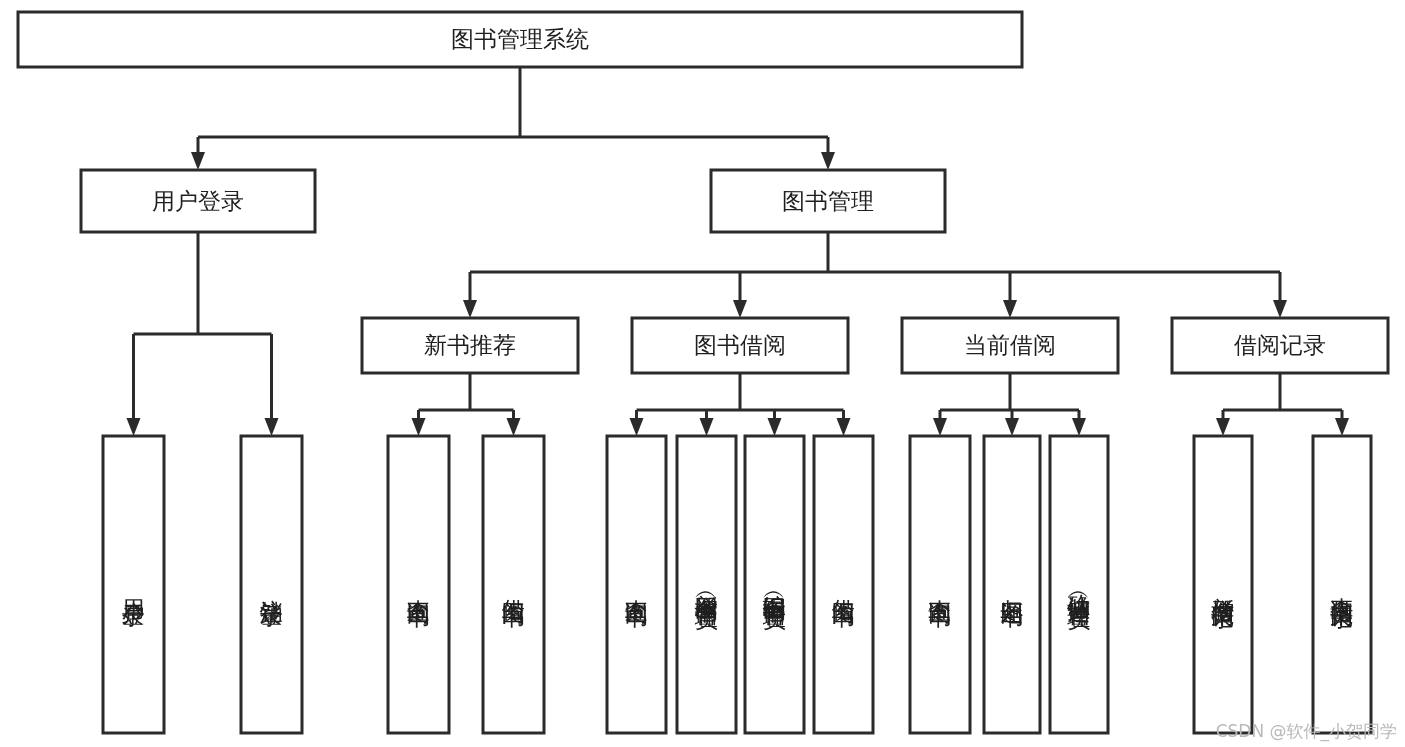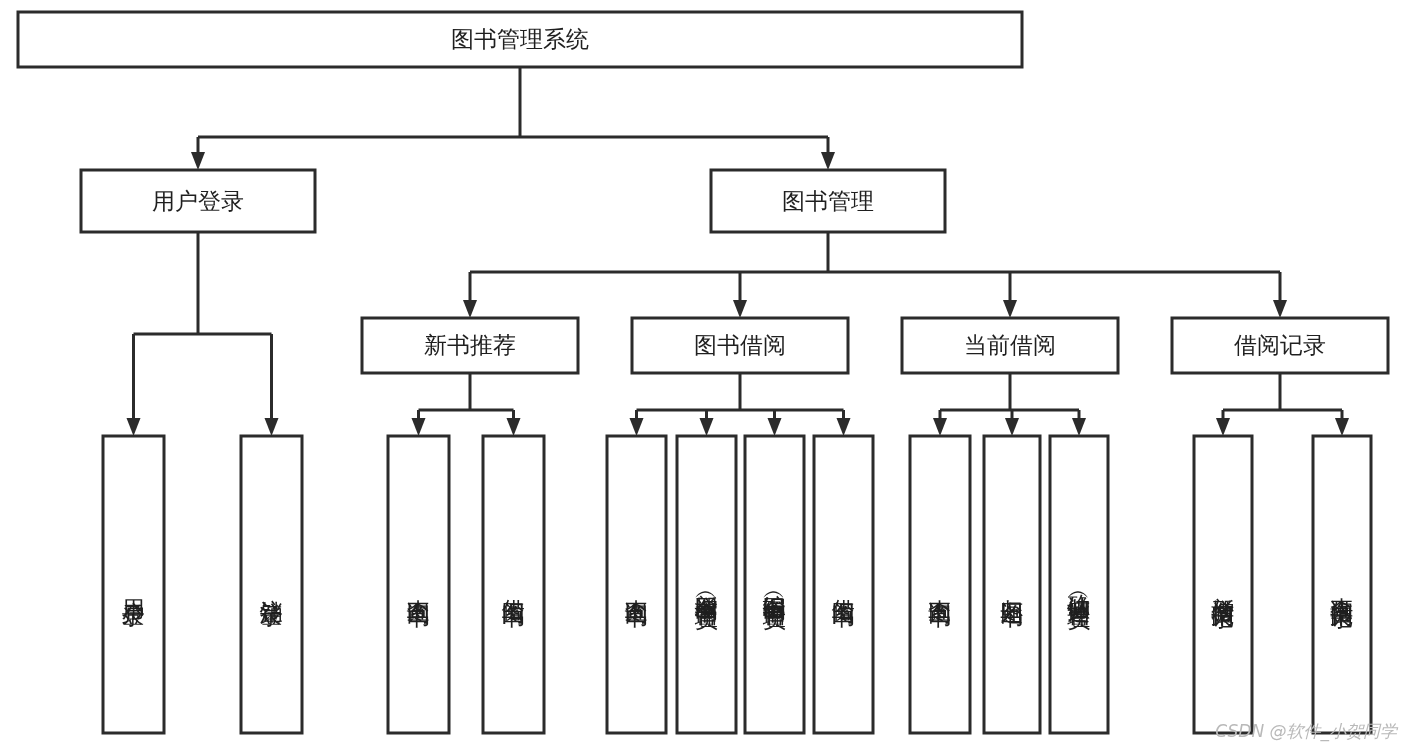--- a/index.html
+++ b/index.html
@@ -27,21 +27,21 @@
     writing-mode:vertical-rl;
     text-orientation:upright;
     font-family:"DejaVu Sans","Liberation Sans",sans-serif;
     font-size:23px;line-height:1.16;letter-spacing:2px;
     color:#1f1f1f;white-space:nowrap;
     text-align:center;
   }
   .watermark{
     position:absolute;right:8px;bottom:4px;
     font-family:"DejaVu Sans","Liberation Sans",sans-serif;
-    font-size:17px;color:#b9b9b9;white-space:nowrap;font-style:italic;
+    font-size:17px;color:#b9b9b9;white-space:nowrap;
   }
 </style>
 </head>
 <body>
 
 <div id="diagram-root">
   <svg id="flow" viewBox="0 0 1405 747" xmlns="http://www.w3.org/2000/svg">
     <g id="connectors-layer">
         <line x1="520" y1="67" x2="520" y2="137" class="connector"></line>
         <line x1="198" y1="137" x2="828" y2="137" class="connector"></line>

